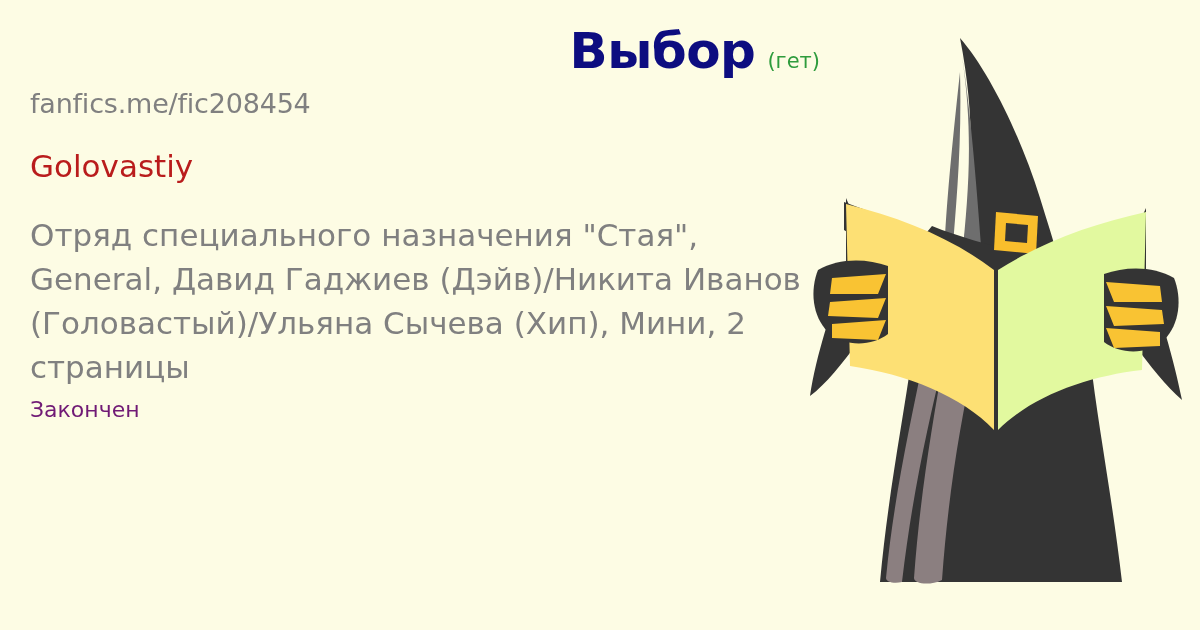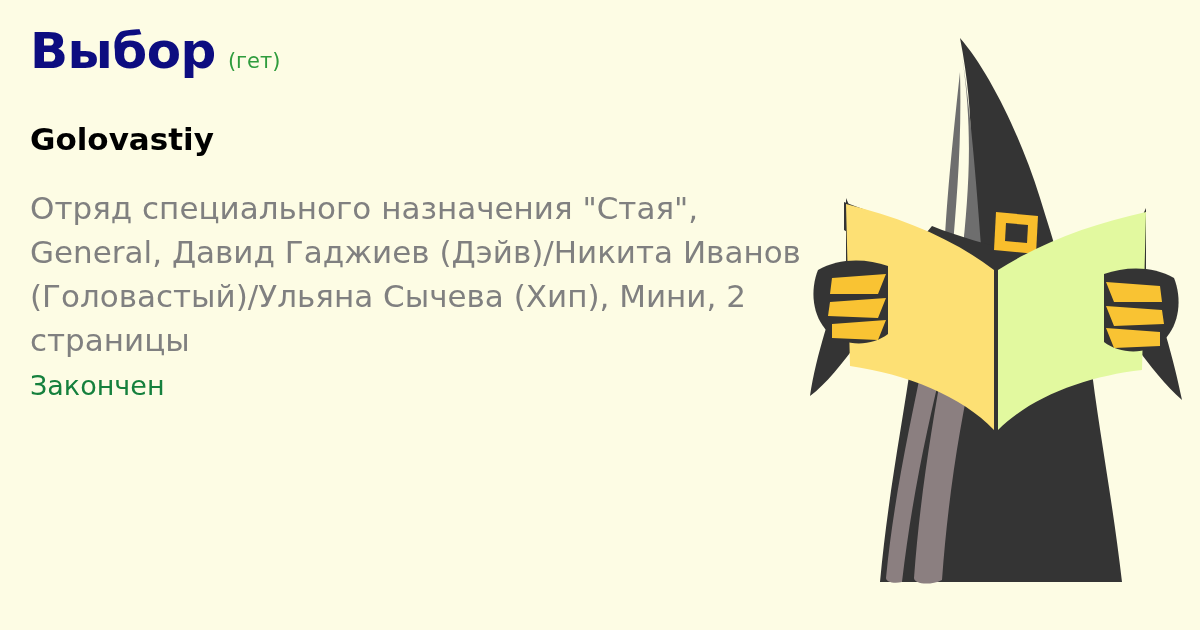--- a/index.html
+++ b/index.html
@@ -28,20 +28,21 @@
     left: 30px;
     top: 26px;
     width: 790px;
   }
 
   #title-row {
     display: flex;
     align-items: baseline;
     gap: 12px;
     line-height: 1.0;
+    justify-content: flex-end;
   }
   #fic-title {
     font-size: 50px;
     font-weight: bold;
     color: #0d0d80;
     letter-spacing: -0.5px;
     white-space: nowrap;
   }
   #fic-genre {
     font-size: 21px;
@@ -51,39 +52,39 @@
   }
 
   #fic-url {
     margin-top: 12px;
     font-size: 27px;
     color: #808080;
     letter-spacing: -0.2px;
   }
 
   #fic-author {
-    margin-top: 45px;
+    margin-top: 29px;
     font-size: 31px;
-    font-weight: bold;
-    color: #000000;
+    font-weight: normal;
+    color: #b91c1c;
   }
 
   #fic-description {
     margin-top: 29px;
     font-size: 31px;
     line-height: 1.42;
     color: #808080;
     width: 790px;
     white-space: pre-line;
   }
 
   #fic-status {
     margin-top: 8px;
-    font-size: 27px;
-    color: #15803d;
+    font-size: 22px;
+    color: #701a75;
   }
 
   
   #illustration {
     position: absolute;
     right: 8px;
     top: 26px;
     width: 390px;
     height: 580px;
   }
@@ -98,20 +99,21 @@
 
 <div id="card">
 
   <div id="text-col">
 
     <div id="title-row">
       <span id="fic-title">Выбор</span>
       <span id="fic-genre">(гет)</span>
     </div>
 
+    <div id="fic-url">fanfics.me/fic208454</div>
 
     <div id="fic-author">Golovastiy</div>
 
     <div id="fic-description">Отряд специального назначения "Стая", General, Давид Гаджиев (Дэйв)/Никита Иванов (Головастый)/Ульяна Сычева (Хип), Мини, 2 страницы</div>
 
     <div id="fic-status">Закончен</div>
 
   </div>
 
   <div id="illustration">

